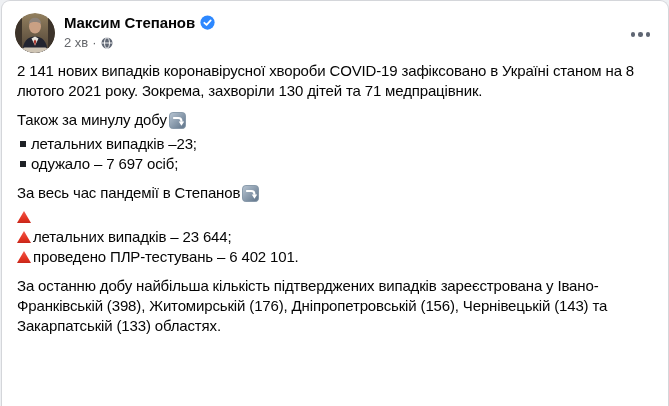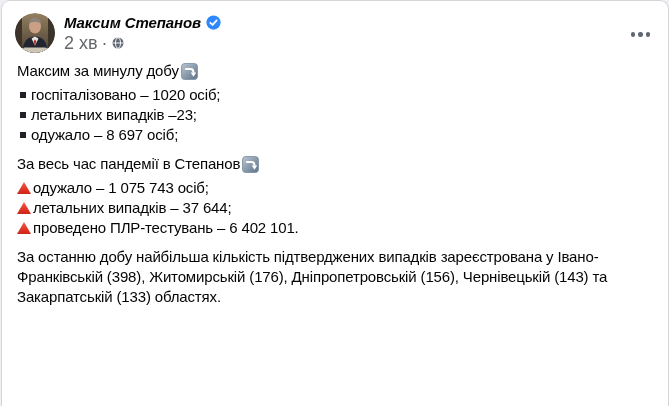--- a/index.html
+++ b/index.html
@@ -17,29 +17,29 @@
     border-radius:9px 9px 0 0;
   }
   
   .header { display:flex; align-items:flex-start; padding:12px 16px 0 13px; }
   .avatar {
     width:40px; height:40px; border-radius:50%; overflow:hidden; flex:0 0 40px;
     cursor:pointer; box-shadow:0 0 0 1px rgba(0,0,0,.07) inset;
   }
   .avatar svg { display:block; }
   .head-text { margin-left:9px; }
-  .name-row { display:flex; align-items:center;font-style:italic; }
+  .name-row { display:flex; align-items:center; }
   .author {
     font-size:15px; font-weight:700; color:#050505; line-height:19px;
     letter-spacing:-0.1px; cursor:pointer;
   }
   .badge { margin-left:5px; display:inline-flex; }
   .meta-row {
     display:flex; align-items:center; margin-top:3px;
-    font-size:18px; color:#65676b; line-height:16px;
+    font-size:13px; color:#65676b; line-height:16px;
   }
   .meta-row .ts { cursor:pointer; }
   .meta-row .sep { margin:0 4px; }
   .menu {
     margin-left:auto; margin-top:13px; display:flex; gap:3px;
     padding:6px 2px; cursor:pointer; border-radius:50%;
   }
   .menu i { width:4.5px; height:4.5px; border-radius:50%; background:#5f6673; }
   
   .content {
@@ -117,45 +117,45 @@
 
     <div class="menu">
       <i></i>
         <i></i>
         <i></i>
     </div>
   </div>
 
   <div class="content">
 
+    <p class="blk">2 141 нових випадків коронавірусної хвороби COVID-19 зафіксовано в Україні станом на 8 лютого 2021 року. Зокрема, захворіли 130 дітей та 71 медпрацівник.</p>
 
     <div class="blk">
-      <span class="line"><span>Максим за минулу добу</span><span class="arrow-emoji"><svg width="17" height="17" viewBox="0 0 18 18">
+      <span class="line"><span>Також за минулу добу</span><span class="arrow-emoji"><svg width="17" height="17" viewBox="0 0 18 18">
               <defs>
                 <linearGradient id="ag" x1="0" y1="0" x2="1" y2="1">
                   <stop offset="0" stop-color="#b9c6d3"></stop>
                   <stop offset="1" stop-color="#5d7288"></stop>
                 </linearGradient>
               </defs>
               <rect x="0.5" y="0.5" width="17" height="17" rx="3.6" fill="url(#ag)" stroke="#8496a7"></rect>
               <path d="M4.4 6.4 H9.8 C11.8 6.4 13.2 7.9 13.2 9.9 V10.4" fill="none" stroke="#ffffff" stroke-width="2.2"></path>
               <polygon points="10.3,10 16.1,10 13.2,14.5" fill="#ffffff"></polygon>
             </svg></span></span>
-      <span class="line"><span class="sq"></span><span>госпіталізовано – 1020 осіб;</span></span>
       <span class="line"><span class="sq"></span><span>летальних випадків –23;</span></span>
-      <span class="line"><span class="sq"></span><span>одужало – 8 697 осіб;</span></span>
+      <span class="line"><span class="sq"></span><span>одужало – 7 697 осіб;</span></span>
     </div>
 
     <div class="blk">
       <span class="line"><span>За весь час пандемії в Степанов</span><span class="arrow-emoji"><svg width="17" height="17" viewBox="0 0 18 18">
               <rect x="0.5" y="0.5" width="17" height="17" rx="3.6" fill="url(#ag)" stroke="#8496a7"></rect>
               <path d="M4.4 6.4 H9.8 C11.8 6.4 13.2 7.9 13.2 9.9 V10.4" fill="none" stroke="#ffffff" stroke-width="2.2"></path>
               <polygon points="10.3,10 16.1,10 13.2,14.5" fill="#ffffff"></polygon>
             </svg></span></span>
-      <span class="line"><span class="tri"></span><span>одужало – 1 075 743 осіб;</span></span>
-      <span class="line"><span class="tri"></span><span>летальних випадків – 37 644;</span></span>
+      <span class="line"><span class="tri"></span></span>
+      <span class="line"><span class="tri"></span><span>летальних випадків – 23 644;</span></span>
       <span class="line"><span class="tri"></span><span>проведено ПЛР-тестувань – 6 402 101.</span></span>
     </div>
 
     <p class="blk">За останню добу найбільша кількість підтверджених випадків зареєстрована у Івано-Франківській (398), Житомирській (176), Дніпропетровській (156), Чернівецькій (143) та Закарпатській (133) областях.</p>
 
   </div>
 </div>
 
 </body></html>

